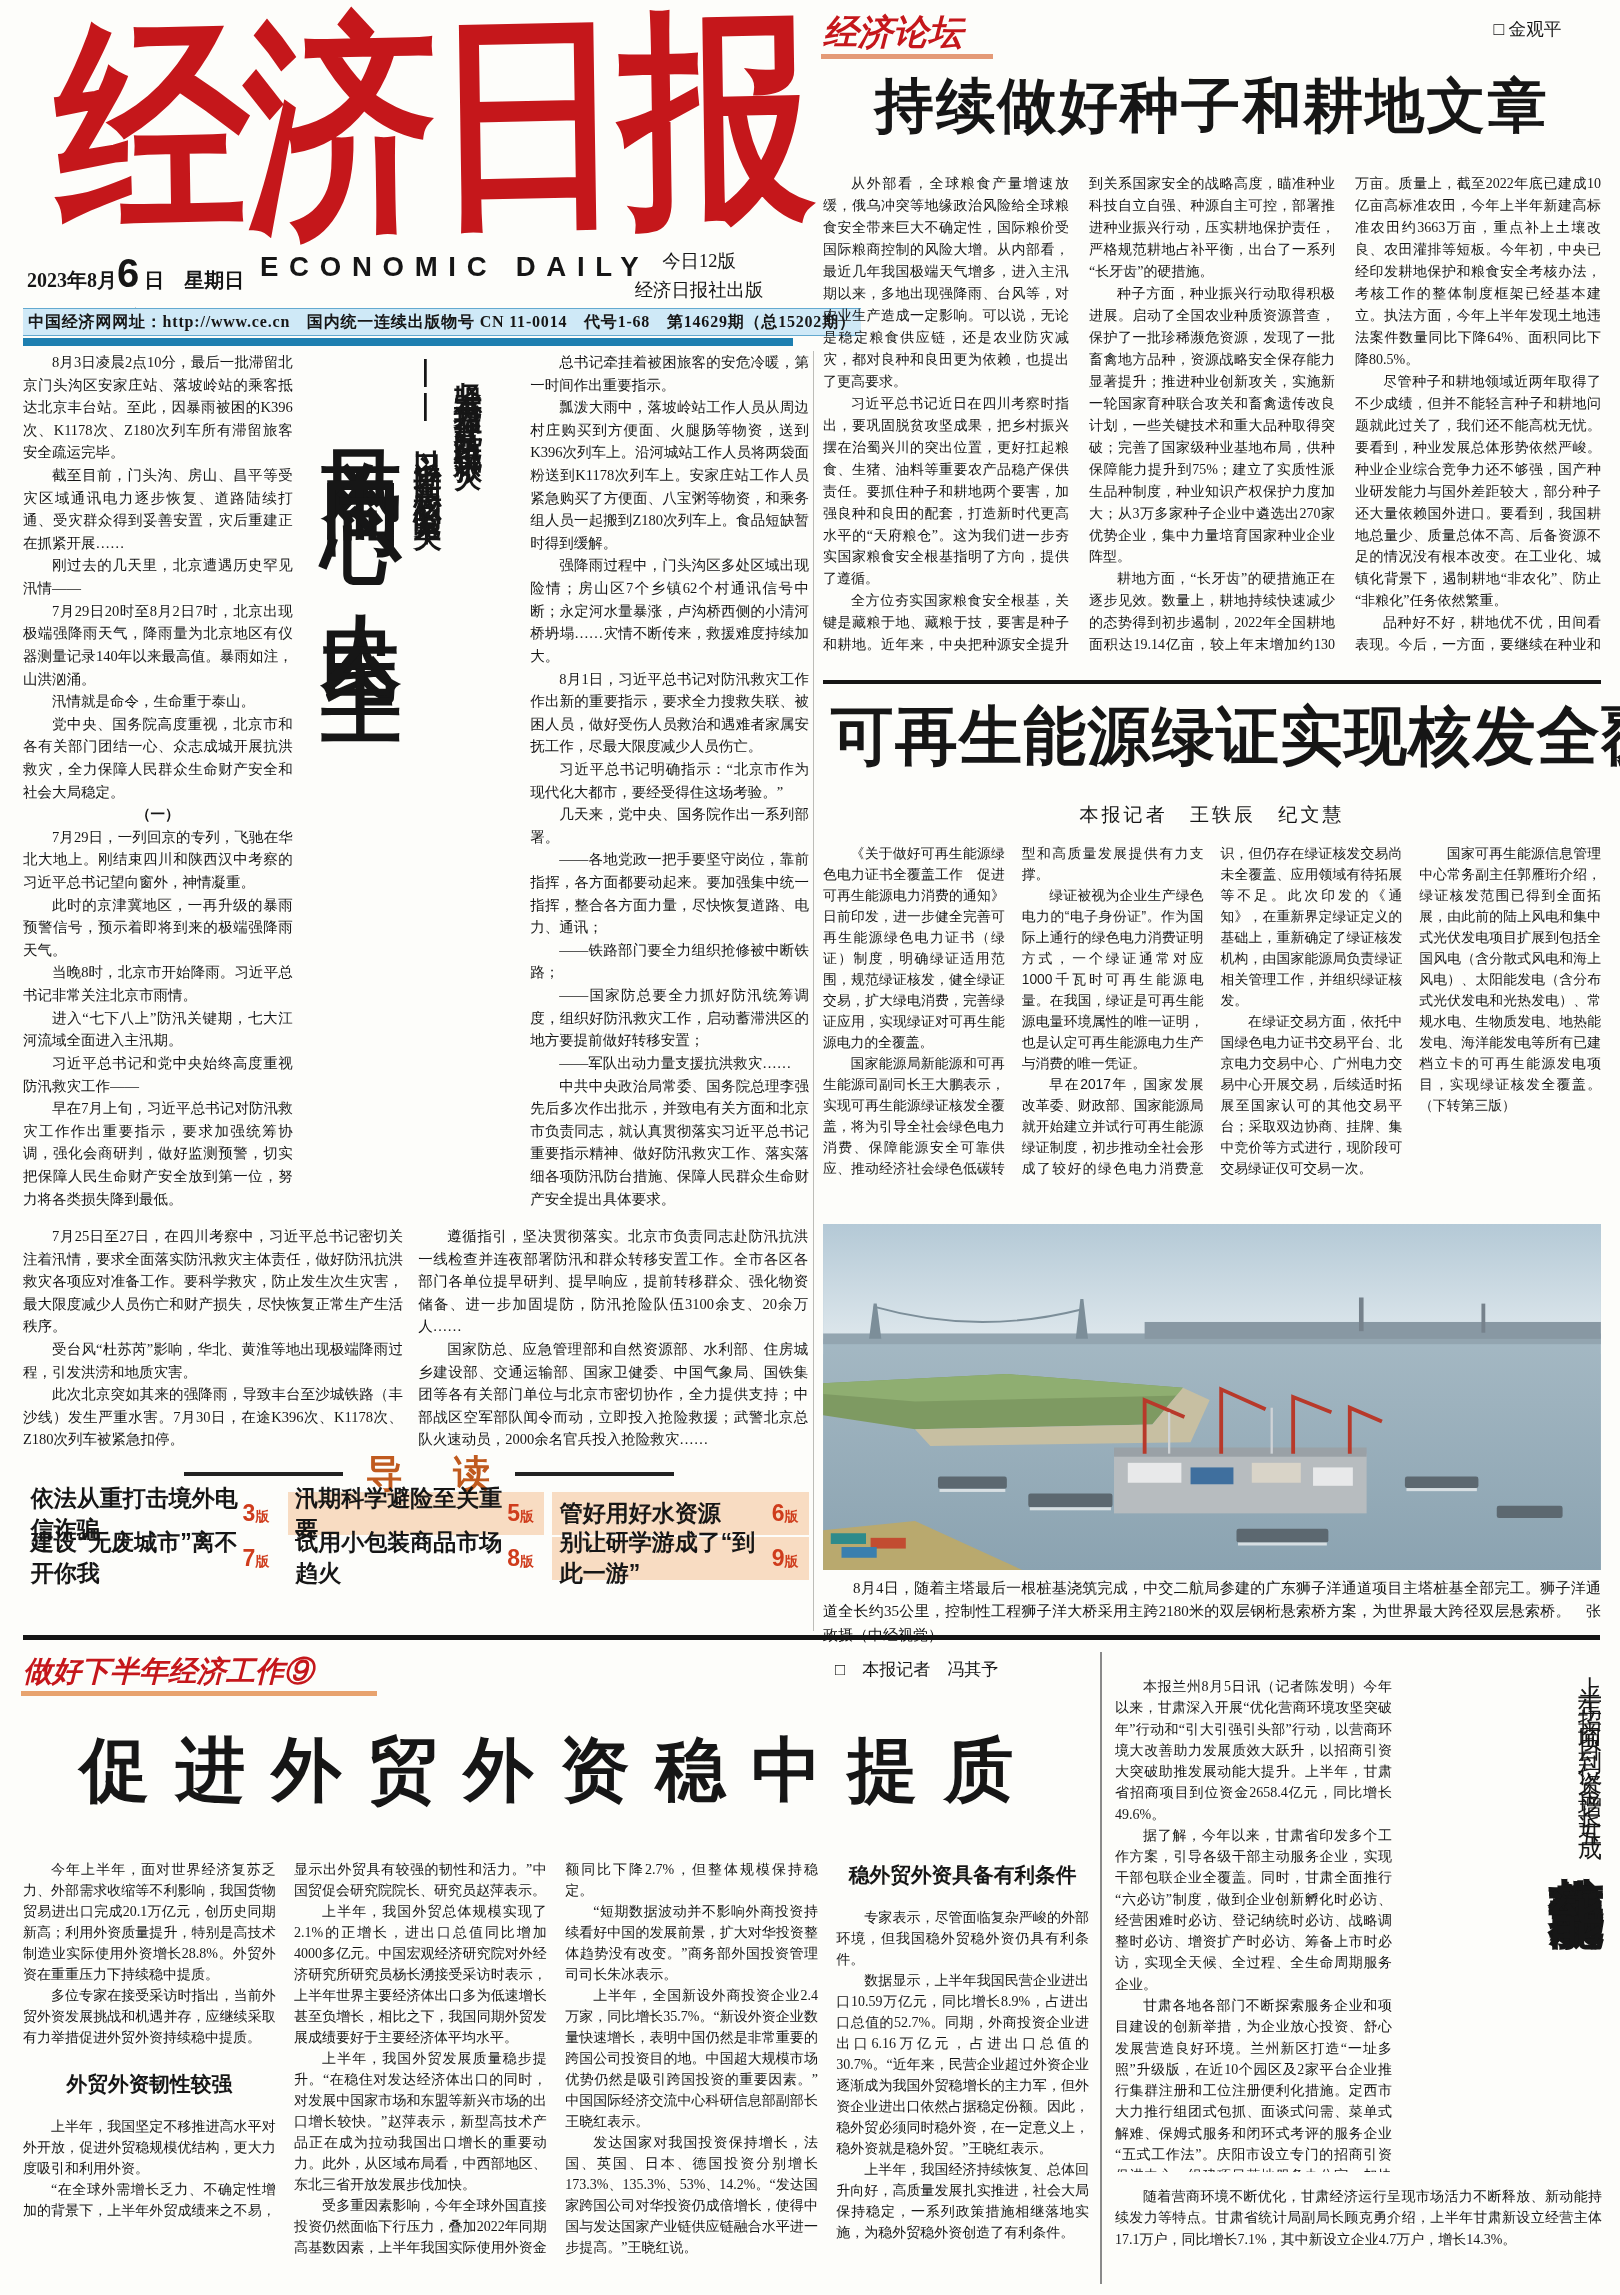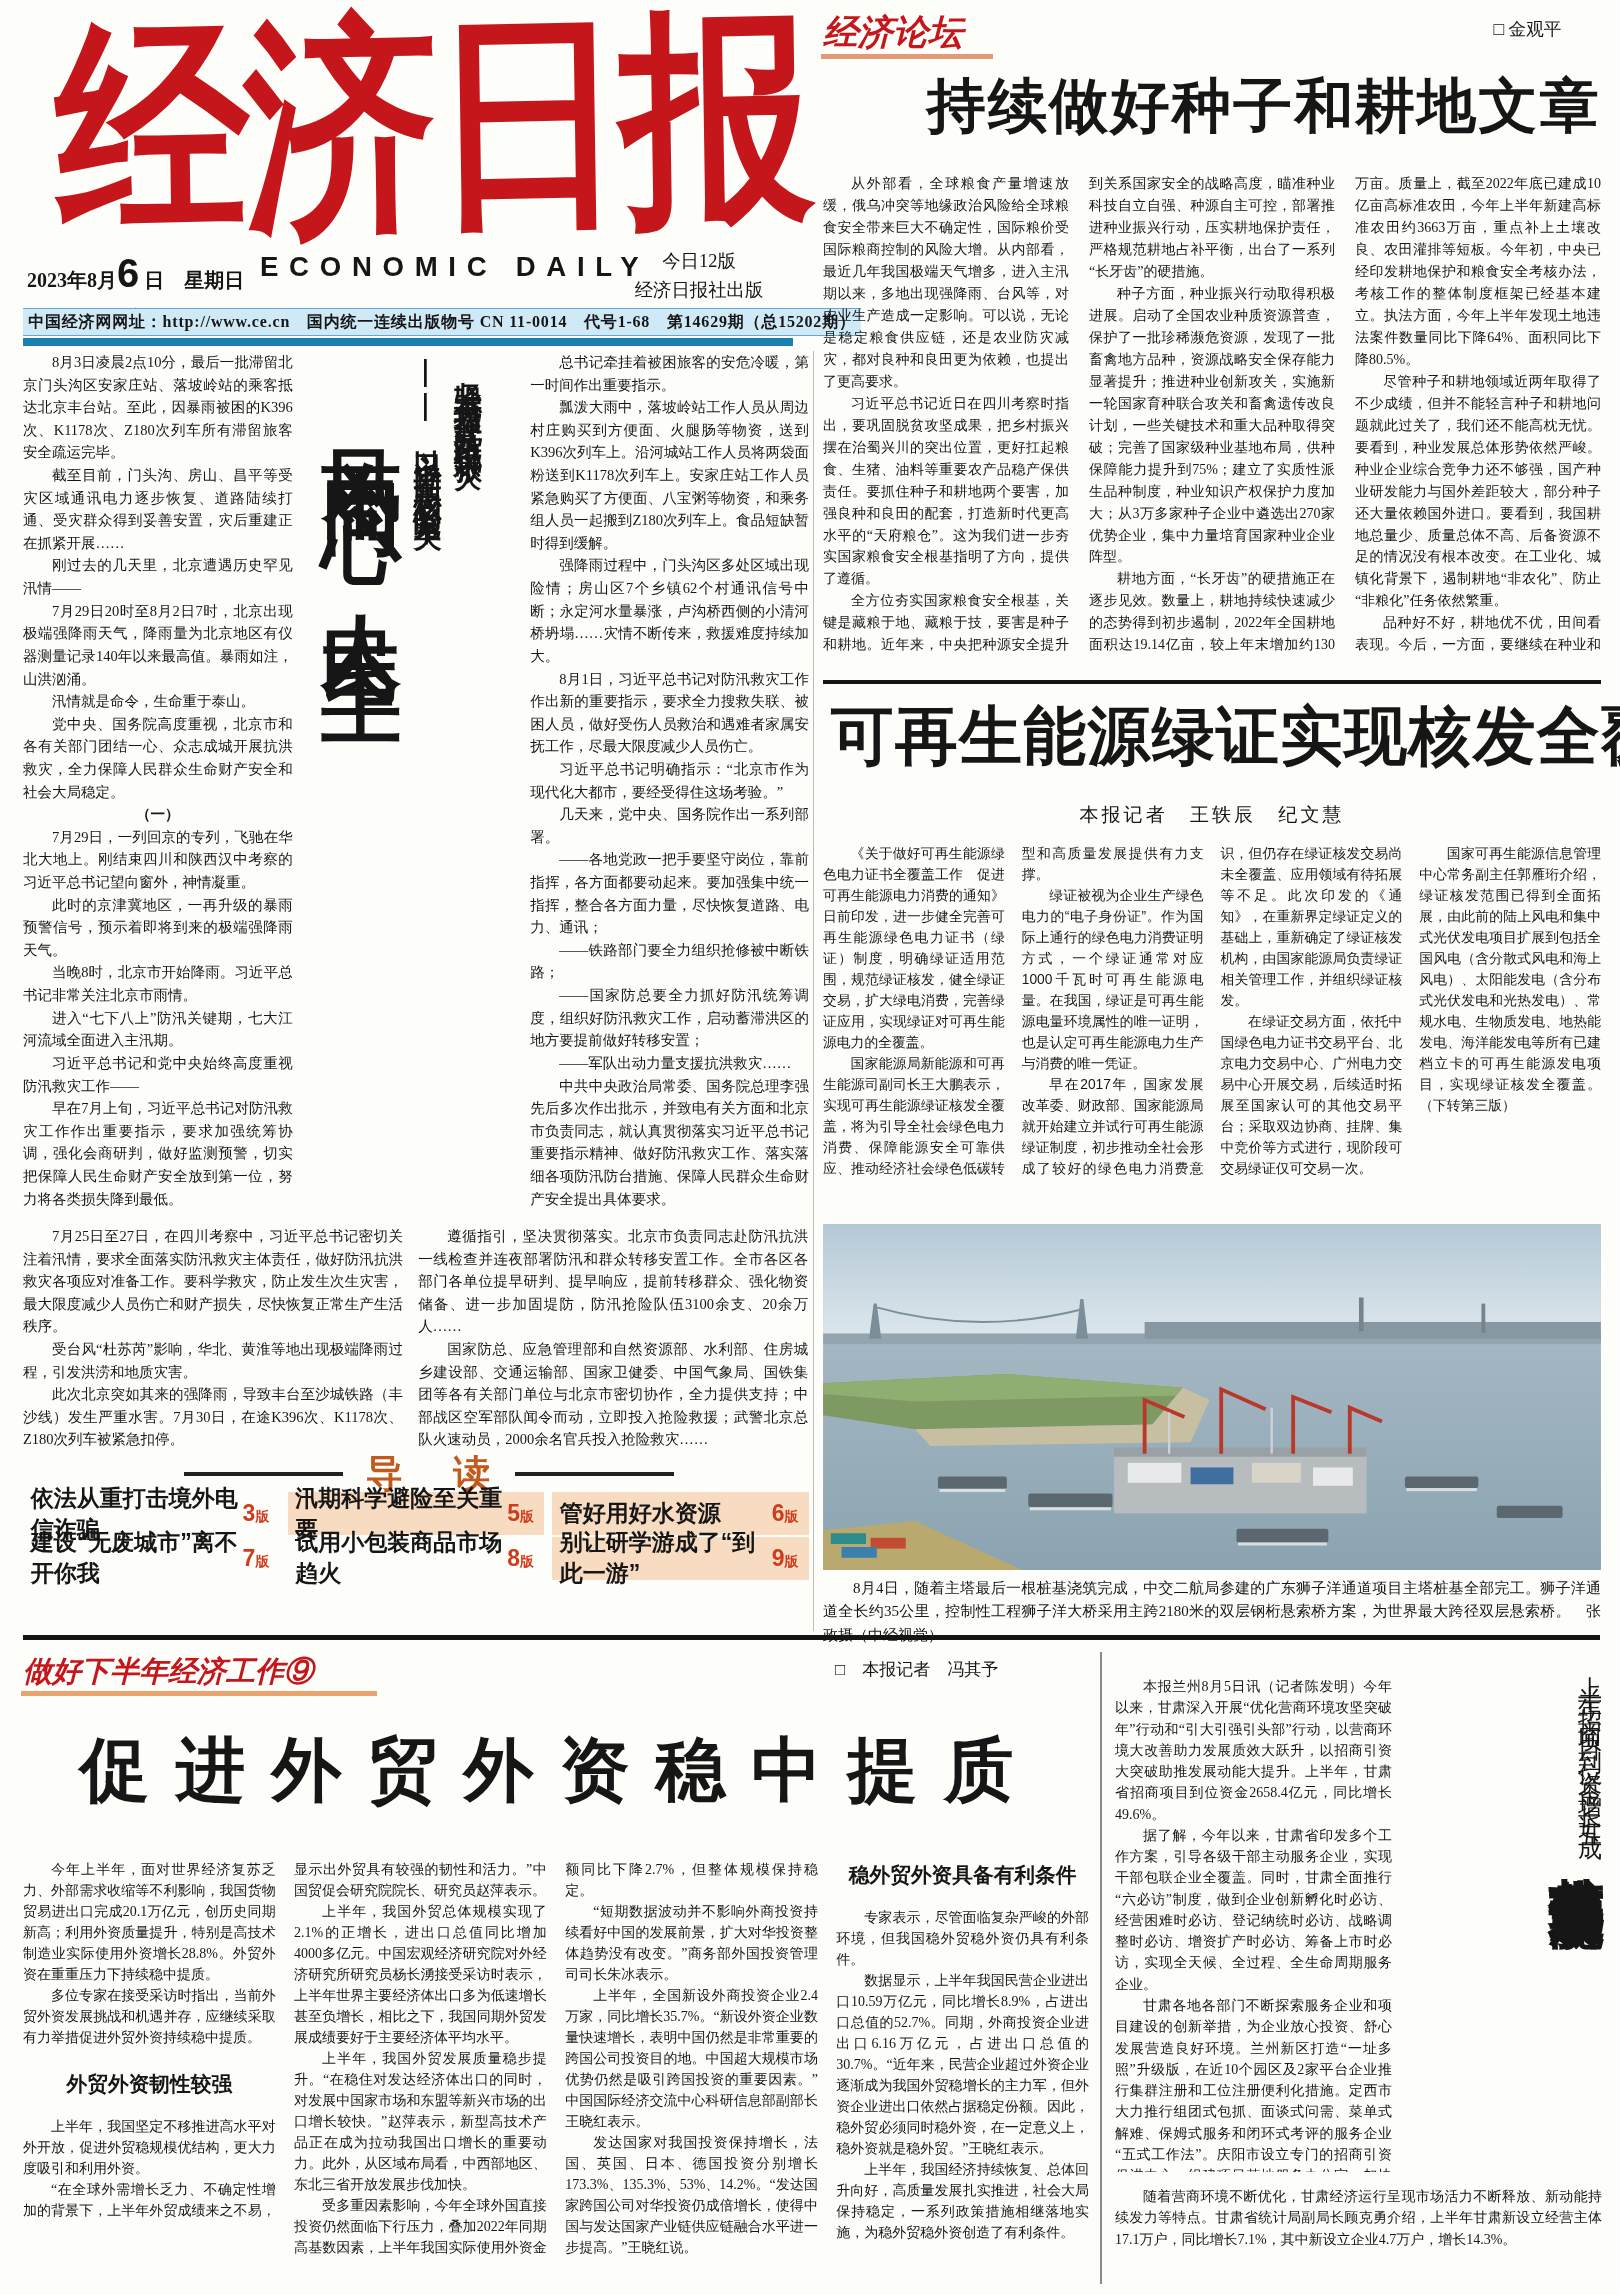--- a/index.html
+++ b/index.html
@@ -25,21 +25,21 @@
   .kicker{font-family:"Liberation Sans",sans-serif;font-weight:bold;color:#c5171b;font-style:italic;}
   .hrule{background:#151515;}
   .vrule{background:#8a8a8a;}
   .para-center{text-indent:0;text-align:center;font-weight:bold;}
   h4{font-family:Liberation Sans, sans-serif;text-align:center;text-indent:0;font-size:20.7px;
      margin:20px 0 17px 0;}
   
   .forum-label{left:823px;top:9.2px;font-size:35px;}
   .forum-underline{left:821px;top:54px;width:172px;height:4.6px;background:#e49a77;}
   .forum-byline{left:1455px;top:17px;width:145px;font-size:17.6px;text-align:center;}
-  .forum-headline{left:823px;top:67px;width:778px;text-align:right;font-family:"Liberation Sans",sans-serif;
+  .forum-headline{left:823px;top:67px;width:778px;text-align:center;font-family:"Liberation Sans",sans-serif;
                   font-weight:900;font-size:59px;letter-spacing:2.3px;white-space:nowrap;}
   .forum-body{left:823px;top:173px;width:778px;height:499px;column-count:3;column-gap:20px;
               font-size:14px;line-height:1.57;}
   
   .green-rule{left:823px;top:680px;width:778px;height:3.8px;}
   .green-headline{left:823px;top:693px;width:778px;text-align:center;font-weight:900;font-size:64px;
                   letter-spacing:1.5px;transform:scaleX(.98);white-space:nowrap;font-family:"Liberation Serif",serif;}
   .green-byline{left:823px;top:802px;width:778px;text-align:center;font-size:19px;letter-spacing:3.1px;}
   .green-body{left:823px;top:844px;width:778px;height:358px;column-count:4;column-gap:17px;
               font-size:13.8px;line-height:1.52;font-family:"Liberation Sans",sans-serif;}

